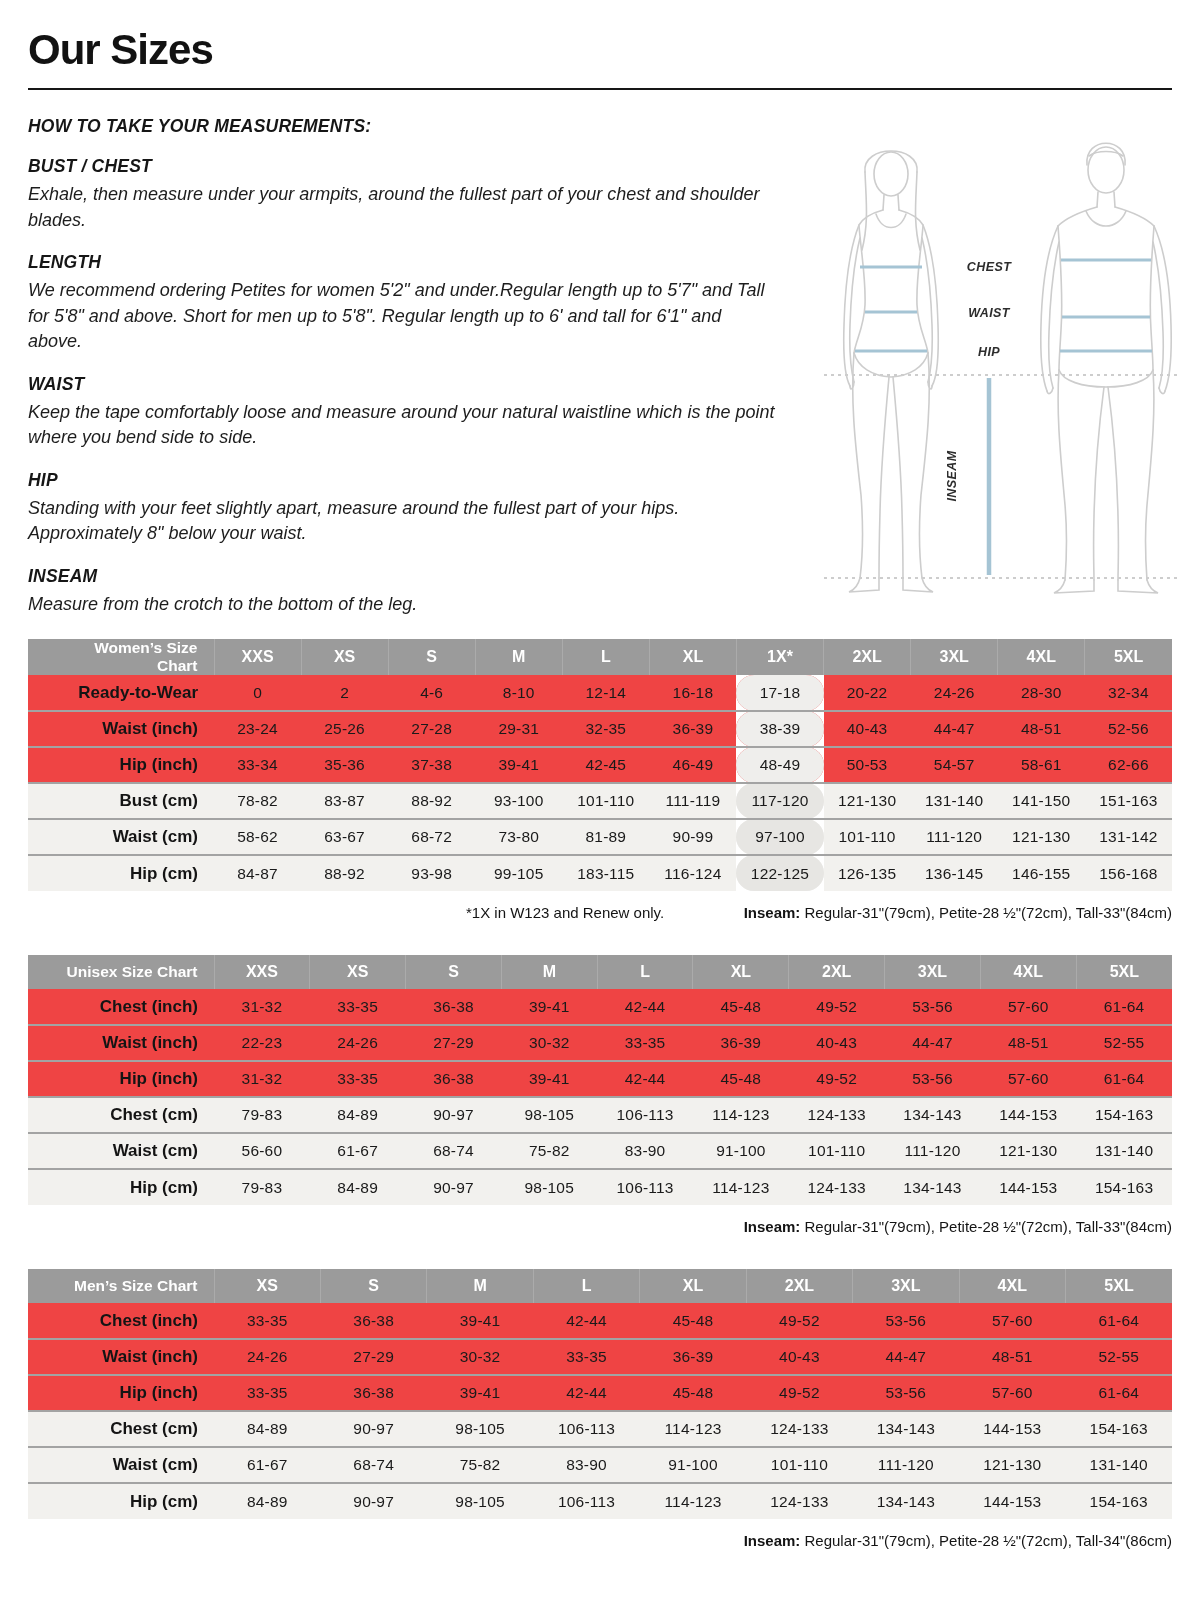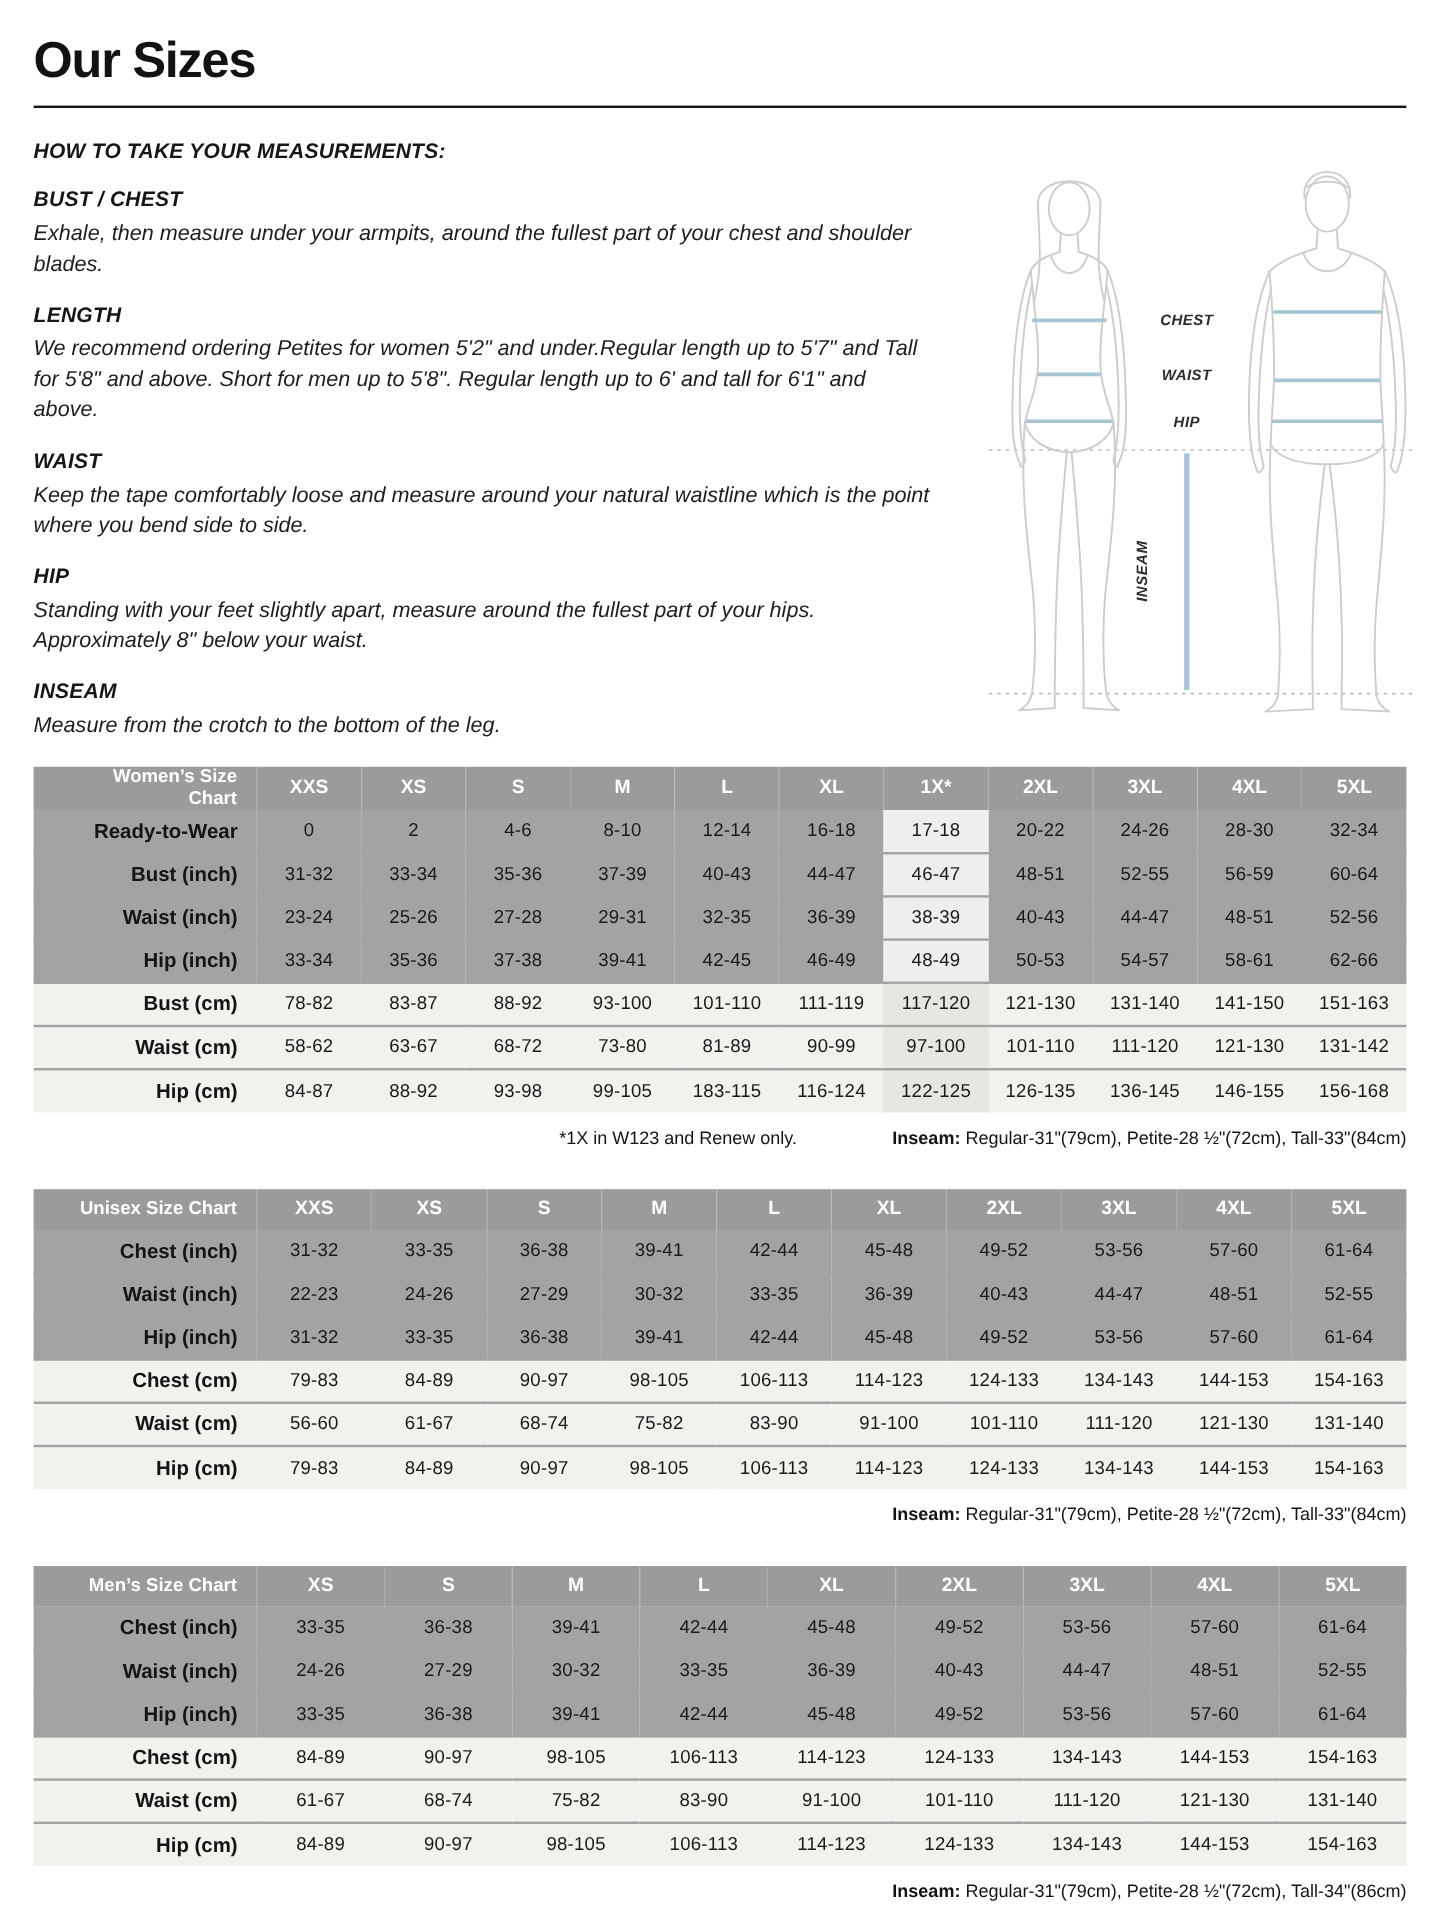--- a/index.html
+++ b/index.html
@@ -20,26 +20,26 @@
   .dashline{fill:none;stroke:#bdbdbd;stroke-width:1.4;stroke-dasharray:3 4;}
   .dlabel text{font-family:"Liberation Sans",sans-serif;font-size:12.5px;font-weight:700;fill:#2d2d2d;text-anchor:middle;letter-spacing:.4px;}
   
   #tables{margin-top:22px;}
   .table-block{margin-top:0;}
   .table-block + .table-block{margin-top:34px;}
   table.size-table{width:100%;border-collapse:collapse;table-layout:fixed;}
   .size-table thead th{background:var(--header-bg,#9b9b9b);color:#fff;font-size:16px;font-weight:700;height:34px;padding:0;text-align:center;}
   .size-table thead th.label{text-align:right;padding-right:16px;font-size:15.5px;padding-left:32px;}
   .size-table thead th+th{border-left:1px solid rgba(255,255,255,.16);}
-  .size-table tbody tr{height:36px;background:#a3a3a3;}
+  .size-table tbody tr{height:36px;background:#ef4444;}
   .size-table tbody tr.shaded{background:var(--shaded-bg,#f2f1ee);}
   .size-table tbody tr:not(:first-child){border-top:2px solid var(--separator,#a3a3a3);}
   .size-table tbody th{text-align:right;padding-right:16px;font-size:17px;font-weight:700;color:#141414;}
   .size-table tbody td{text-align:center;font-size:15.5px;color:#1a1a1a;letter-spacing:.2px;}
-  .size-table td.hl{background:var(--hl-bg,#efeeec);}
+  .size-table td.hl{background:var(--hl-bg,#efeeec);border-radius:18px;}
   .size-table tr.shaded td.hl{background:var(--hl-shaded-bg,#e7e6e3);}
   .footnotes{display:flex;justify-content:flex-end;align-items:baseline;margin-top:13px;font-size:15px;color:#141414;}
   .footnotes .left{margin-right:auto;margin-left:438px;}
   .footnotes b{font-weight:700;}
 </style>
 </head>
 <body>
 
 <div class="page">
 
@@ -190,34 +190,20 @@
               <td>8-10</td>
               <td>12-14</td>
               <td>16-18</td>
               <td class="hl">17-18</td>
               <td>20-22</td>
               <td>24-26</td>
               <td>28-30</td>
               <td>32-34</td>
             </tr>
             <tr>
-              <th>Bust (inch)</th>
-              <td>31-32</td>
-              <td>33-34</td>
-              <td>35-36</td>
-              <td>37-39</td>
-              <td>40-43</td>
-              <td>44-47</td>
-              <td class="hl">46-47</td>
-              <td>48-51</td>
-              <td>52-55</td>
-              <td>56-59</td>
-              <td>60-64</td>
-            </tr>
-            <tr>
               <th>Waist (inch)</th>
               <td>23-24</td>
               <td>25-26</td>
               <td>27-28</td>
               <td>29-31</td>
               <td>32-35</td>
               <td>36-39</td>
               <td class="hl">38-39</td>
               <td>40-43</td>
               <td>44-47</td>

